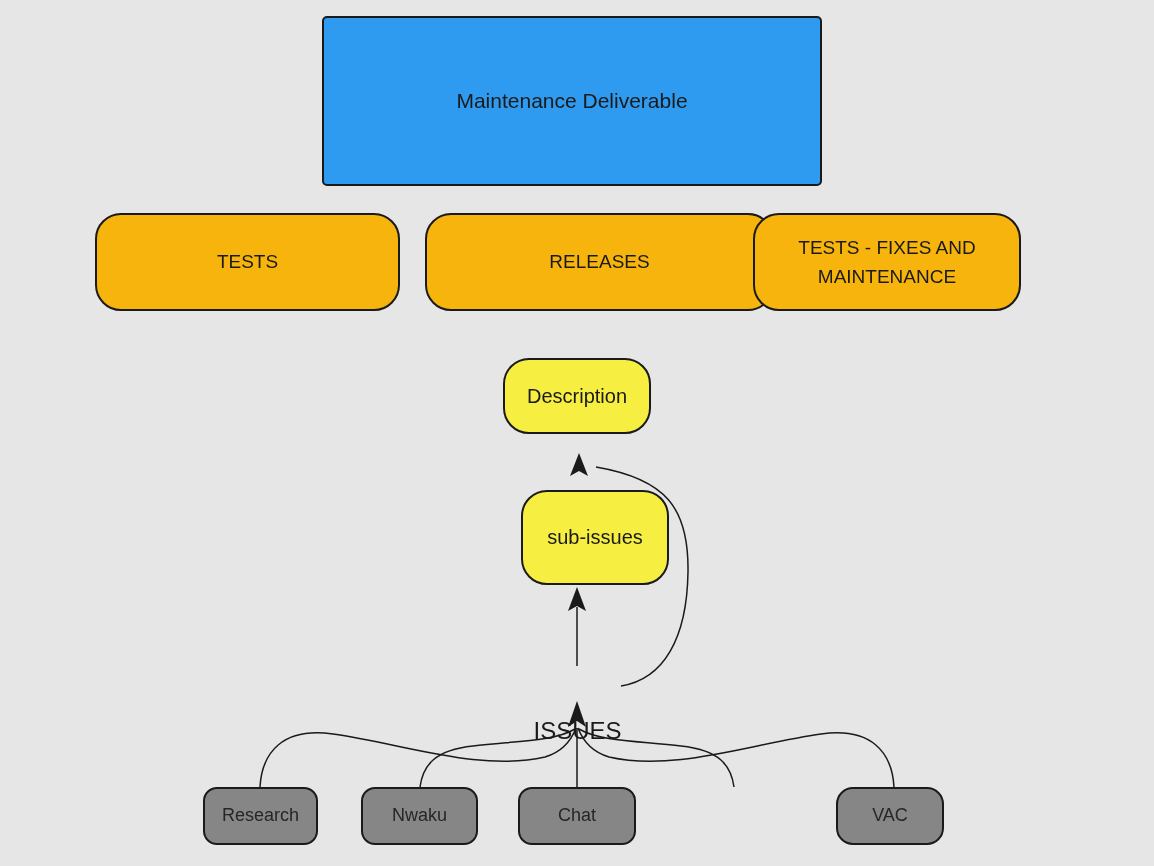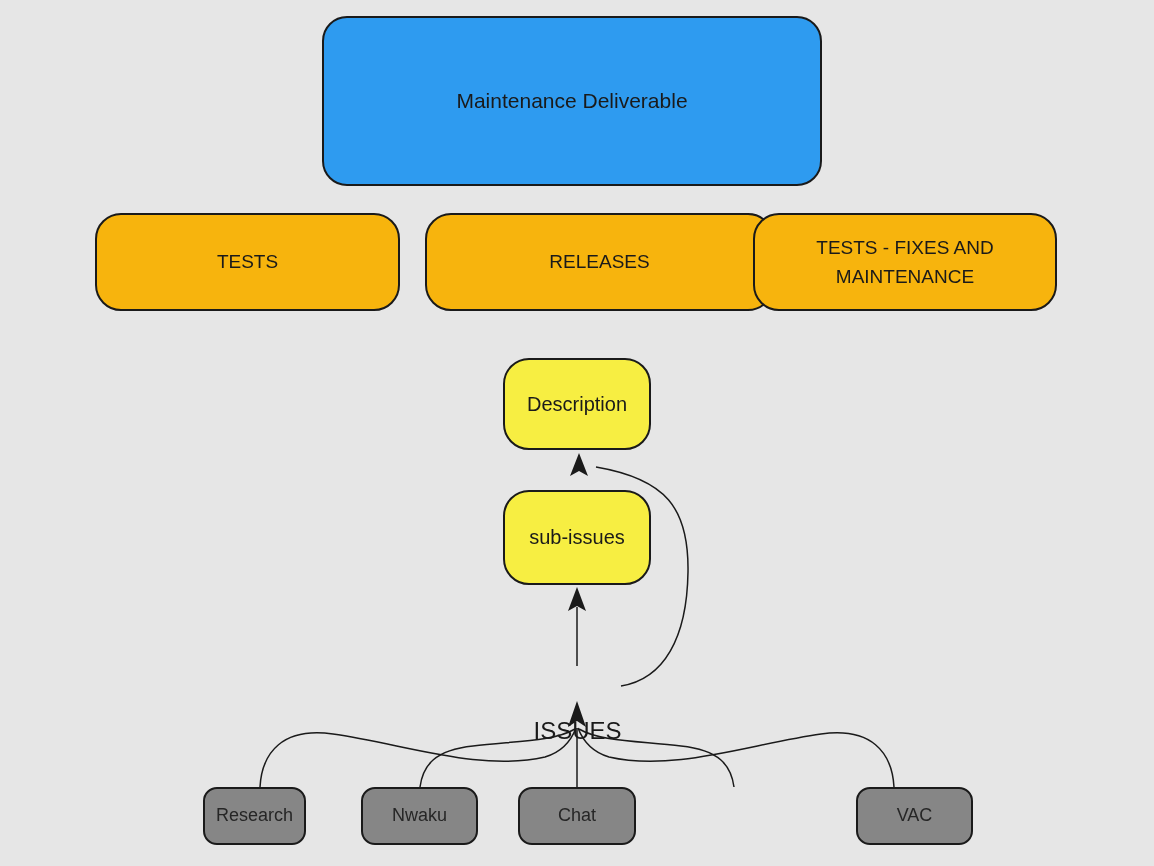--- a/index.html
+++ b/index.html
@@ -28,62 +28,62 @@
     align-items: center;
     justify-content: center;
     text-align: center;
     border: 2.5px solid var(--stroke);
     color: var(--stroke);
     line-height: 1.55;
   }
   .node-root {
     left: 322px; top: 16px; width: 500px; height: 170px;
     background: var(--root-fill);
-    border-radius: 25px;
+    border-radius: 5px;
     font-size: 21px;
   }
   .node-category {
     top: 213px; height: 98px;
     background: var(--category-fill);
     border-radius: 26px;
     font-size: 19px;
     padding: 0 36px;
   }
   .node-category.cat-0 { left: 95px;  width: 305px; }
   .node-category.cat-1 { left: 425px; width: 349px; }
-  .node-category.cat-2 { left: 753px; width: 304px; }
+  .node-category.cat-2 { left: 753px; width: 268px; }
   .node-detail {
     left: 503px; width: 148px;
     background: var(--detail-fill);
     border-radius: 26px;
     font-size: 20px;
   }
-  .node-detail.detail-description { top: 358px; height: 92px; }
-  .node-detail.detail-subissues   { top: 490px; height: 95px; }
+  .node-detail.detail-description { top: 358px; height: 76px; }
+  .node-detail.detail-subissues   { top: 490px; height: 95px; margin-left: 18px; }
   .hub-label {
     position: absolute;
     left: 505px; top: 668px; width: 145px;
     text-align: center;
     font-size: 24px;
     color: var(--stroke);
     line-height: 30px;
     margin-top: 48px;
   }
   .node-source {
     top: 787px; height: 58px;
     background: var(--source-fill);
     border-radius: 14px;
     font-size: 18px;
     color: #262626;
   }
-  .node-source.src-0 { left: 203px; width: 103px; }
+  .node-source.src-0 { left: 203px; width: 115px; }
   .node-source.src-1 { left: 361px; width: 117px; text-align: center; }
   .node-source.src-2 { left: 518px; width: 118px; }
   .node-source.src-3 { left: 676px; width: 117px; }
-  .node-source.src-4 { left: 856px; width: 117px; }
+  .node-source.src-4 { left: 836px; width: 108px; border-radius: 17px; }
   .connector-layer {
     position: absolute;
     left: 0; top: 0;
     width: 1154px; height: 866px;
     pointer-events: none;
   }
   .connector-layer path {
     stroke: var(--stroke);
     stroke-width: 1.5;
     fill: none;

